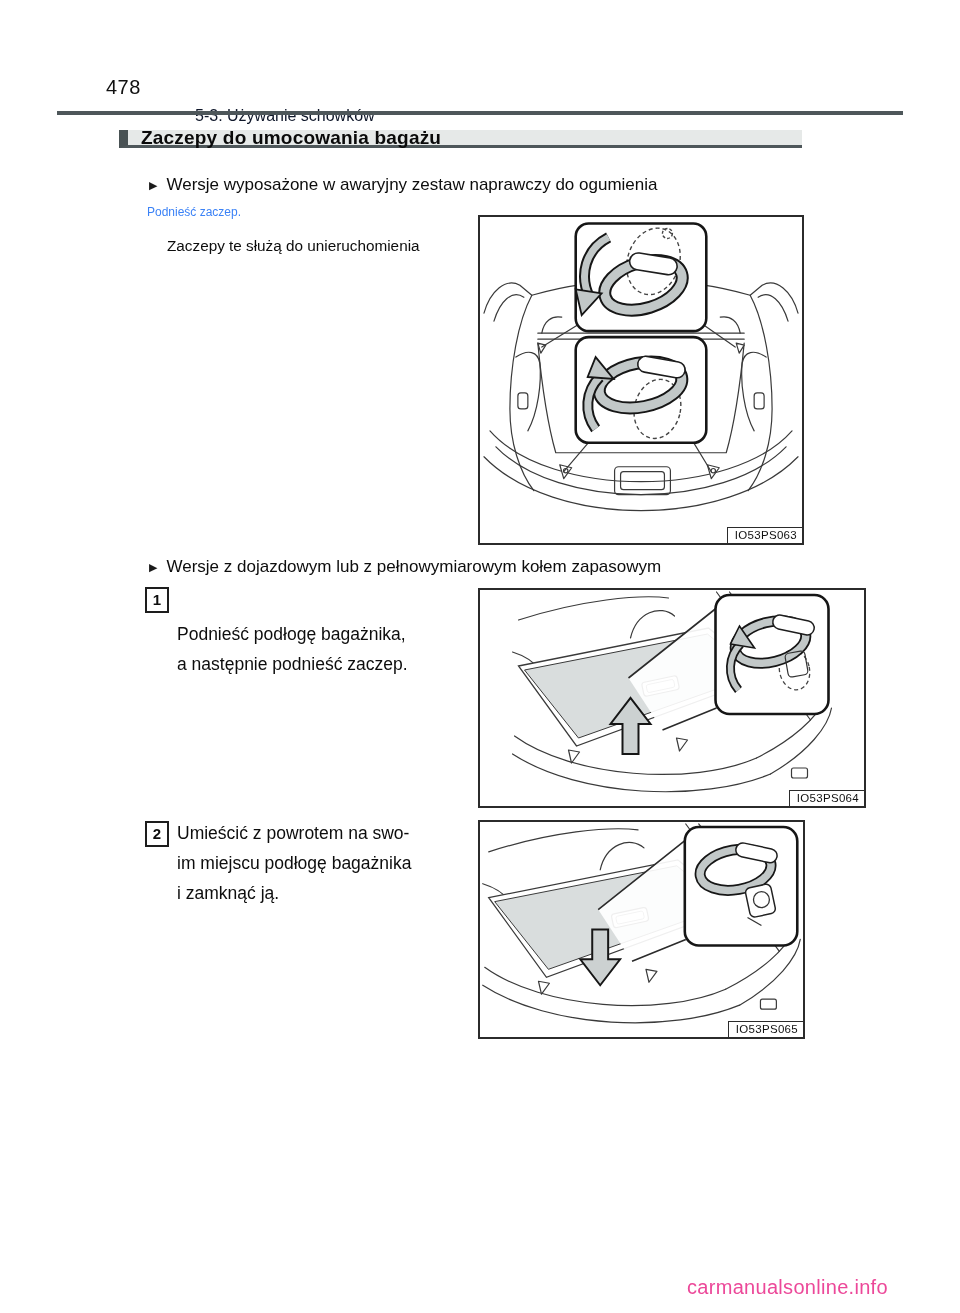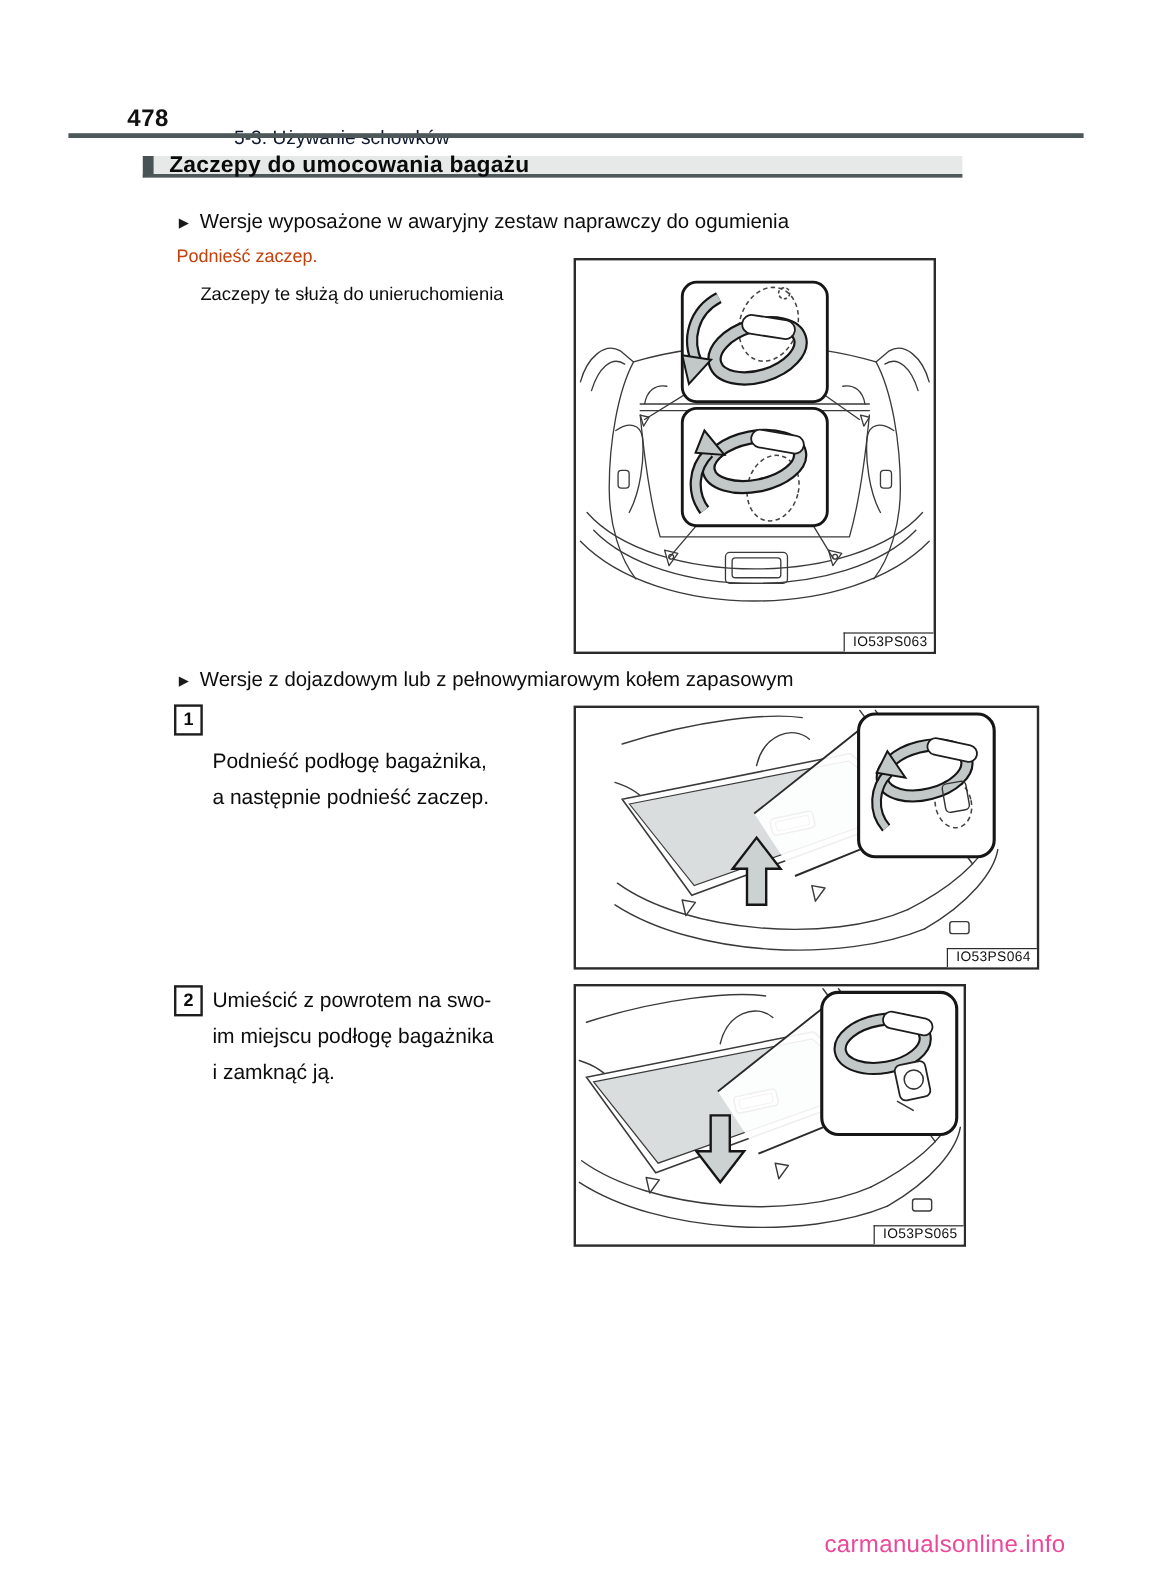--- a/index.html
+++ b/index.html
@@ -1,32 +1,32 @@
 <!DOCTYPE html>
 <html><head>
 <meta charset="utf-8">
 <style>
   html,body{margin:0;padding:0;background:#ffffff;}
   .page{
     position:relative;width:960px;height:1313px;background:#ffffff;overflow:hidden;
     font-family:"Liberation Sans","DejaVu Sans",sans-serif;color:#111;
   }
   .abs{position:absolute;}
-  .page-number{left:106px;top:76px;font-size:20px;font-weight:bold;letter-spacing:.5px;margin-top:12px;}
+  .page-number{left:106px;top:76px;font-size:20px;font-weight:normal;letter-spacing:.5px;}
   .chapter{left:195px;top:79px;font-size:16px;color:#0f172a;margin-top:28px;}
   .top-rule{left:57px;top:111px;width:846px;height:4px;background:#4e575a;}
   .section-header{
     left:119px;top:130px;width:683px;height:18px;background:#e6e9e8;
     border-left:9px solid #495254;border-bottom:3px solid #4e575a;
     box-sizing:border-box;display:flex;align-items:center;padding-left:13px;
   }
   .section-title{font-size:19px;font-weight:bold;letter-spacing:.2px;color:#0a0a0a;}
   .bullet-row{display:flex;align-items:flex-start;font-size:17px;color:#0d0d0d;}
   .bullet-icon{font-size:11px;margin:4px 9px 0 0;color:#1a1a1a;}
-  .instruction{font-size:15px;color:#c2410c;}
+  .instruction{font-size:12px;color:#3b82f6;}
   .note{font-size:15.3px;line-height:26px;color:#0d0d0d;}
   .step-num{
     width:20px;height:22px;border:2px solid #1d1d1d;box-sizing:content-box;
     font-size:15px;font-weight:bold;text-align:center;line-height:22px;color:#0d0d0d;background:#fff;
   }
   .step-text{font-size:17.5px;line-height:30px;color:#0d0d0d;}
   .figure{
     border:2px solid #2b2b2b;background:#ffffff;box-sizing:border-box;
   }
   .figure svg{display:block;width:100%;height:100%;}
@@ -55,21 +55,21 @@
   <div class="abs bullet-row" style="left:149px;top:175px;">
     <span class="bullet-icon">▶</span>
     <span>Wersje wyposażone w awaryjny zestaw naprawczy do ogumienia</span>
   </div>
 
   <div class="abs instruction" style="left:147px;top:205px;">Podnieść zaczep.</div>
   <div class="abs note" style="left:167px;top:233px;">
     <div>Zaczepy te służą do unieruchomienia</div>
   </div>
 
-  <div class="abs figure" style="left:478px;top:215px;width:302px;height:330px;">
+  <div class="abs figure" style="left:478px;top:215px;width:326px;height:330px;">
     <svg viewBox="0 0 323 326">
 
       <g class="art">
         <path d="M4,96 C10,74 26,60 40,68 L52,78 C38,104 30,150 30,192 C30,226 40,256 54,274"></path>
         <path d="M14,104 C20,84 32,72 44,80"></path>
         <path d="M319,96 C313,74 297,60 283,68 L271,78 C285,104 293,150 293,192 C293,226 283,256 269,274"></path>
         <path d="M309,104 C303,84 291,72 279,80"></path>
         <path d="M52,78 C120,58 203,58 271,78"></path>
 
         <path d="M36,140 C48,132 58,134 60,146 C62,166 58,196 48,214"></path>

